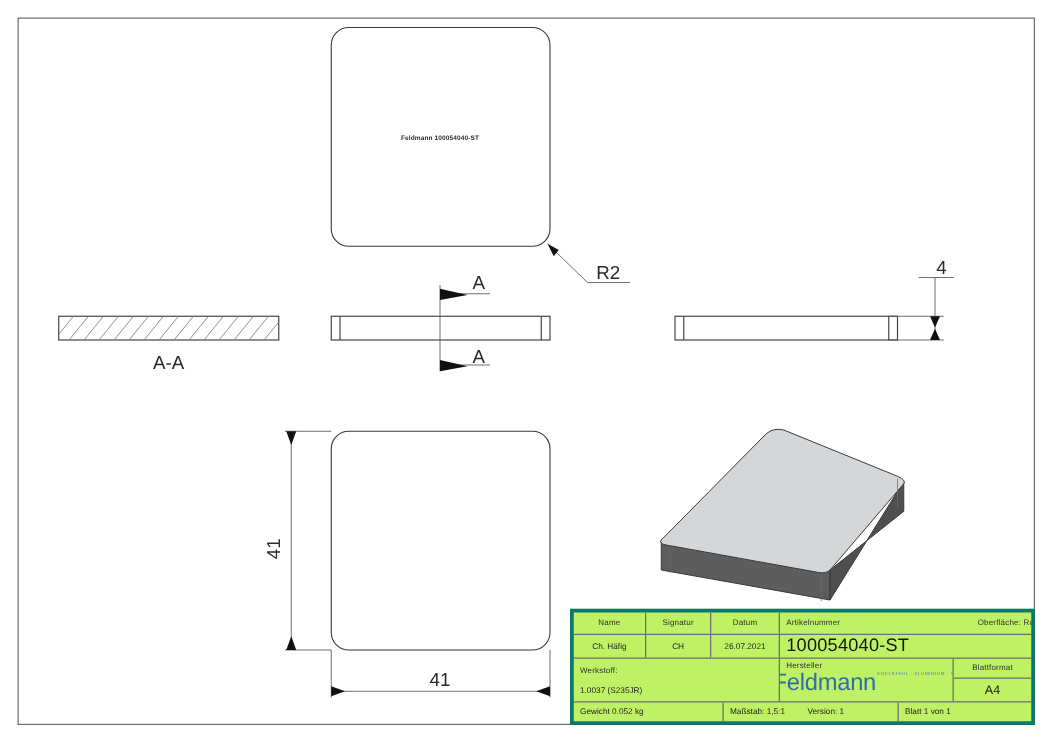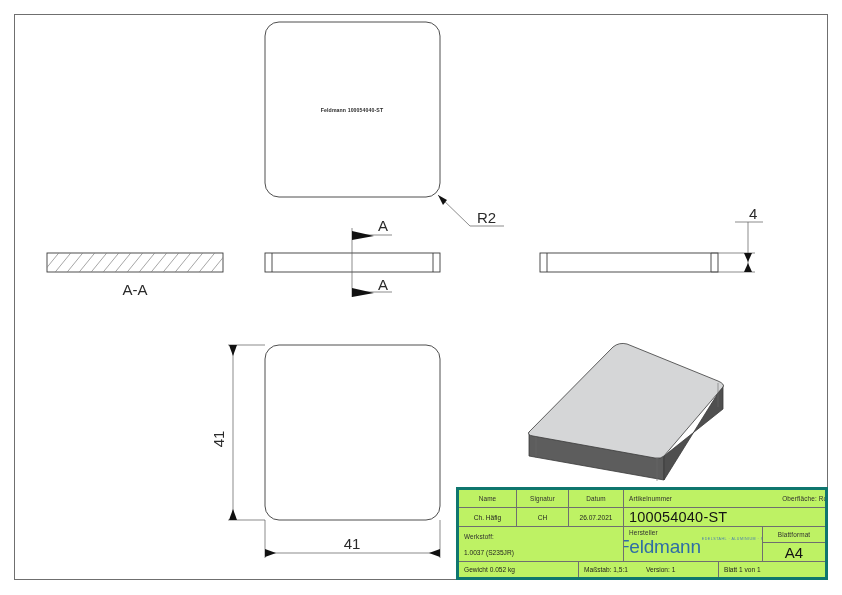--- a/index.html
+++ b/index.html
@@ -96,21 +96,21 @@
     color: #1f1f1f;
     white-space: nowrap;
   }
   .val-big {
     font-size: 14.5px;
     color: #141414;
     letter-spacing: 0.2px;
     white-space: nowrap;
   }
   .val-med {
-    font-size: 15px;
+    font-size: 10px;
     color: #141414;
   }
 
   .c-name { width: 58px; justify-content: center; }
   .c-sig  { width: 52px; justify-content: center; }
   .c-dat  { width: 55px; justify-content: center; }
   .c-art  { flex: 1; }
 
   .row12-sep { border-bottom: 1px solid #6f6f6f; }
 

